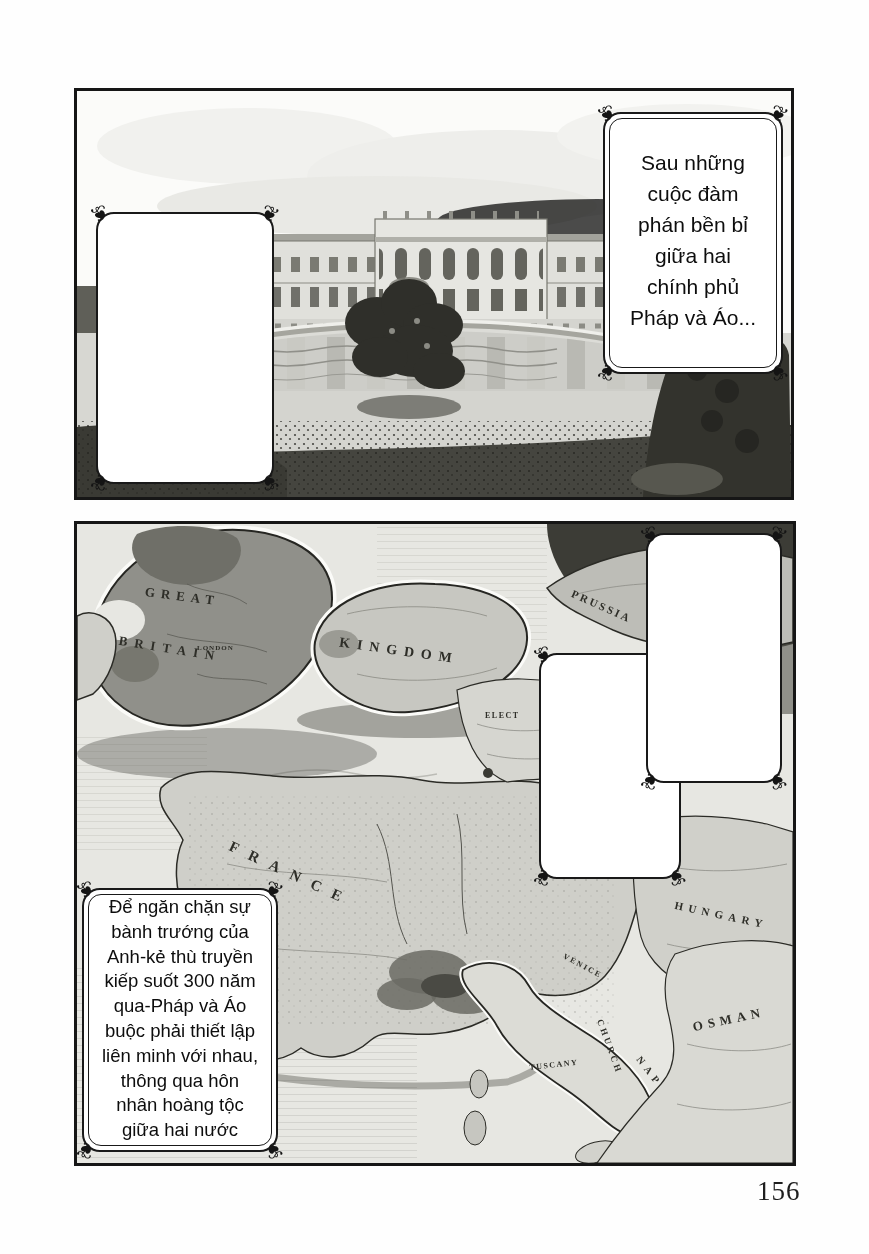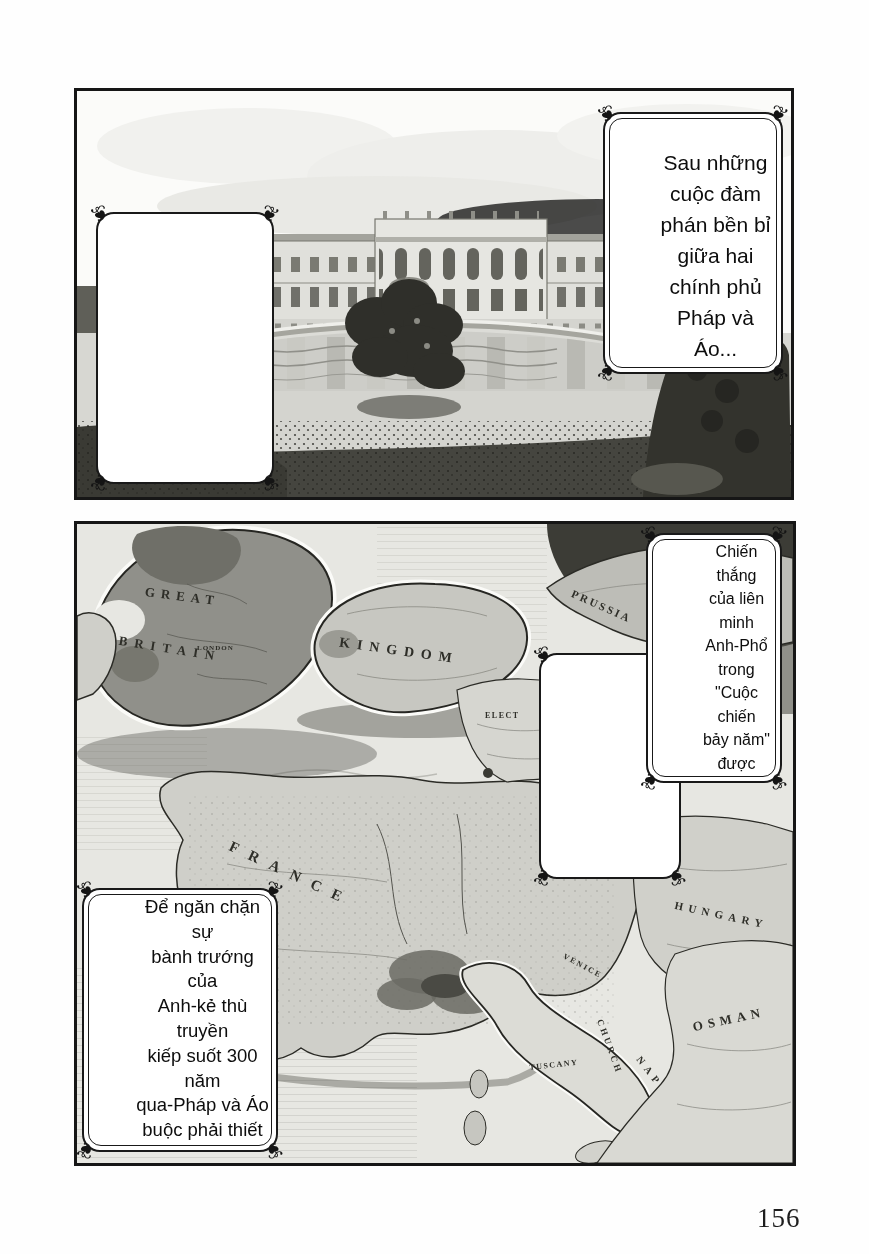--- a/index.html
+++ b/index.html
@@ -6,40 +6,40 @@
   .page{position:relative;width:869px;height:1254px;background:#fefefe;
         font-family:"Liberation Sans","DejaVu Sans",sans-serif;overflow:hidden;}
   .panel{position:absolute;border:3px solid #161616;background:#fff;box-sizing:border-box;}
   #panel-1{left:74px;top:88px;width:720px;height:412px;}
   #panel-2{left:74px;top:521px;width:722px;height:645px;}
   .panel svg{display:block;width:100%;height:100%;}
 
   .balloon{position:absolute;background:#fff;border:2px solid #191919;border-radius:18px;
            box-sizing:border-box;padding:4px;z-index:5;}
   .balloon-inner{width:100%;height:100%;border:1.5px solid #191919;border-radius:13px;
-           box-sizing:border-box;display:flex;justify-content:center;overflow:hidden;padding-left:45px;}
+           box-sizing:border-box;display:flex;justify-content:center;overflow:hidden;}
   .balloon-text{margin:0;white-space:pre-line;text-align:center;color:#0d0d0d;width:100%;}
   .fl{position:absolute;font-size:21px;line-height:1;color:#141414;z-index:6;
       font-family:"DejaVu Sans",sans-serif;}
   .fl-tl{left:-7px;top:-10px;transform:rotate(-25deg) scaleX(-1);}
   .fl-tr{right:-7px;top:-10px;transform:rotate(25deg);}
   .fl-bl{left:-7px;bottom:-10px;transform:rotate(205deg);}
   .fl-br{right:-7px;bottom:-10px;transform:rotate(155deg) scaleX(-1);}
 
   #balloon-a{left:96px;top:212px;width:178px;height:272px;font-size:19px;line-height:26px;}
   #balloon-b{left:603px;top:112px;width:180px;height:262px;font-size:21px;line-height:31px;}
   #balloon-b .balloon-text{padding-top:28px;}
   #balloon-c{left:646px;top:533px;width:136px;height:250px;font-size:16px;line-height:23.5px;z-index:7;}
   #balloon-d{left:539px;top:653px;width:142px;height:226px;font-size:15.5px;line-height:23px;z-index:4;}
   #balloon-d .balloon-text{padding-right:30px;}
   #balloon-e{left:82px;top:888px;width:196px;height:264px;font-size:18.5px;line-height:24.8px;}
 
   .map-label{font-family:"Liberation Serif","DejaVu Serif",serif;font-weight:bold;fill:#2e2e28;}
   .page-number{position:absolute;left:757px;top:1176px;font-family:"Liberation Serif","DejaVu Serif",serif;
-      font-size:27px;color:#1e1e1e;letter-spacing:1px;margin-top:27px;}
+      font-size:27px;color:#1e1e1e;letter-spacing:1px;}
 </style>
 </head>
 <body>
 
 <div class="page">
 
   <section class="panel" id="panel-1">
     <svg viewBox="0 0 714 406" preserveAspectRatio="none">
       <defs>
         <pattern id="winA" width="19" height="406" patternUnits="userSpaceOnUse">
@@ -279,32 +279,20 @@
 chính phủ
 Pháp và Áo...</p>
     </div>
   </div>
 
   <div class="balloon" id="balloon-c">
     <span class="fl fl-tl">❦</span>
     <span class="fl fl-tr">❦</span>
     <span class="fl fl-bl">❦</span>
     <span class="fl fl-br">❦</span>
-    <div class="balloon-inner">
-      <p class="balloon-text">Chiến thắng
-của liên minh
-Anh-Phổ trong
-"Cuộc chiến
-bảy năm" được
-coi như thắng
-lợi trong thế
-chiến đầu tiên
-của lịch sử
-loài người</p>
-    </div>
   </div>
 
   <div class="balloon" id="balloon-d">
     <span class="fl fl-tl">❦</span>
     <span class="fl fl-bl">❦</span>
     <span class="fl fl-br">❦</span>
   </div>
 
   <div class="balloon" id="balloon-e">
     <span class="fl fl-tl">❦</span>

